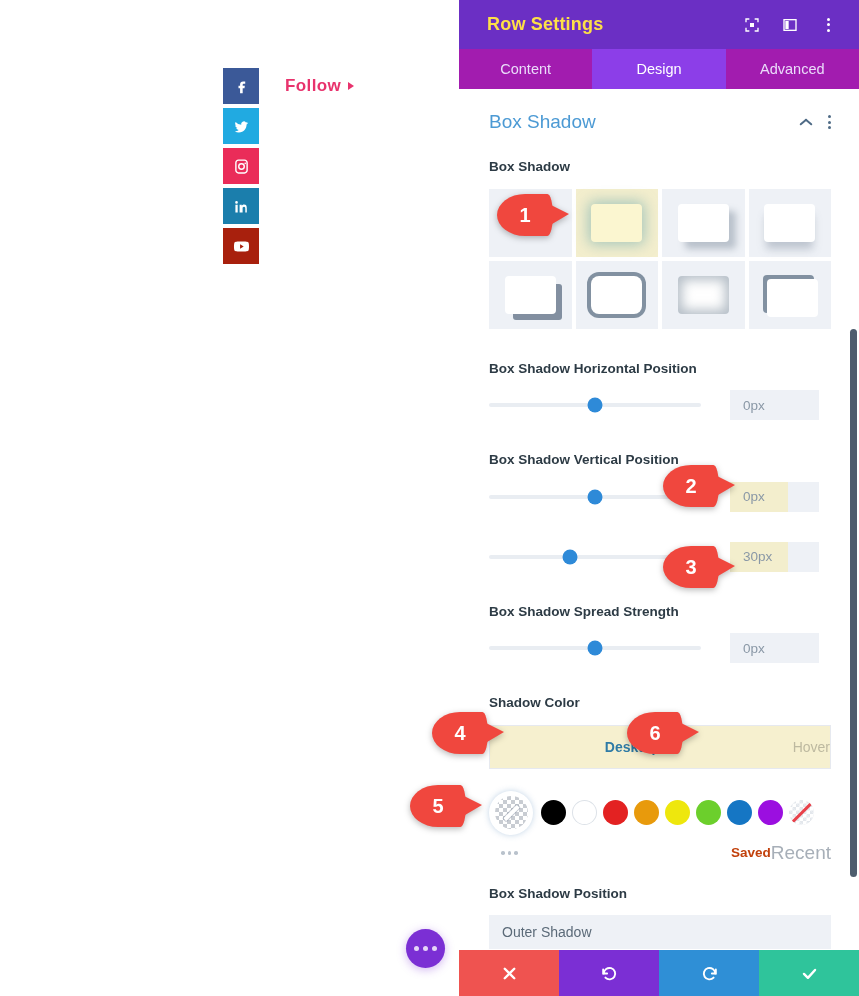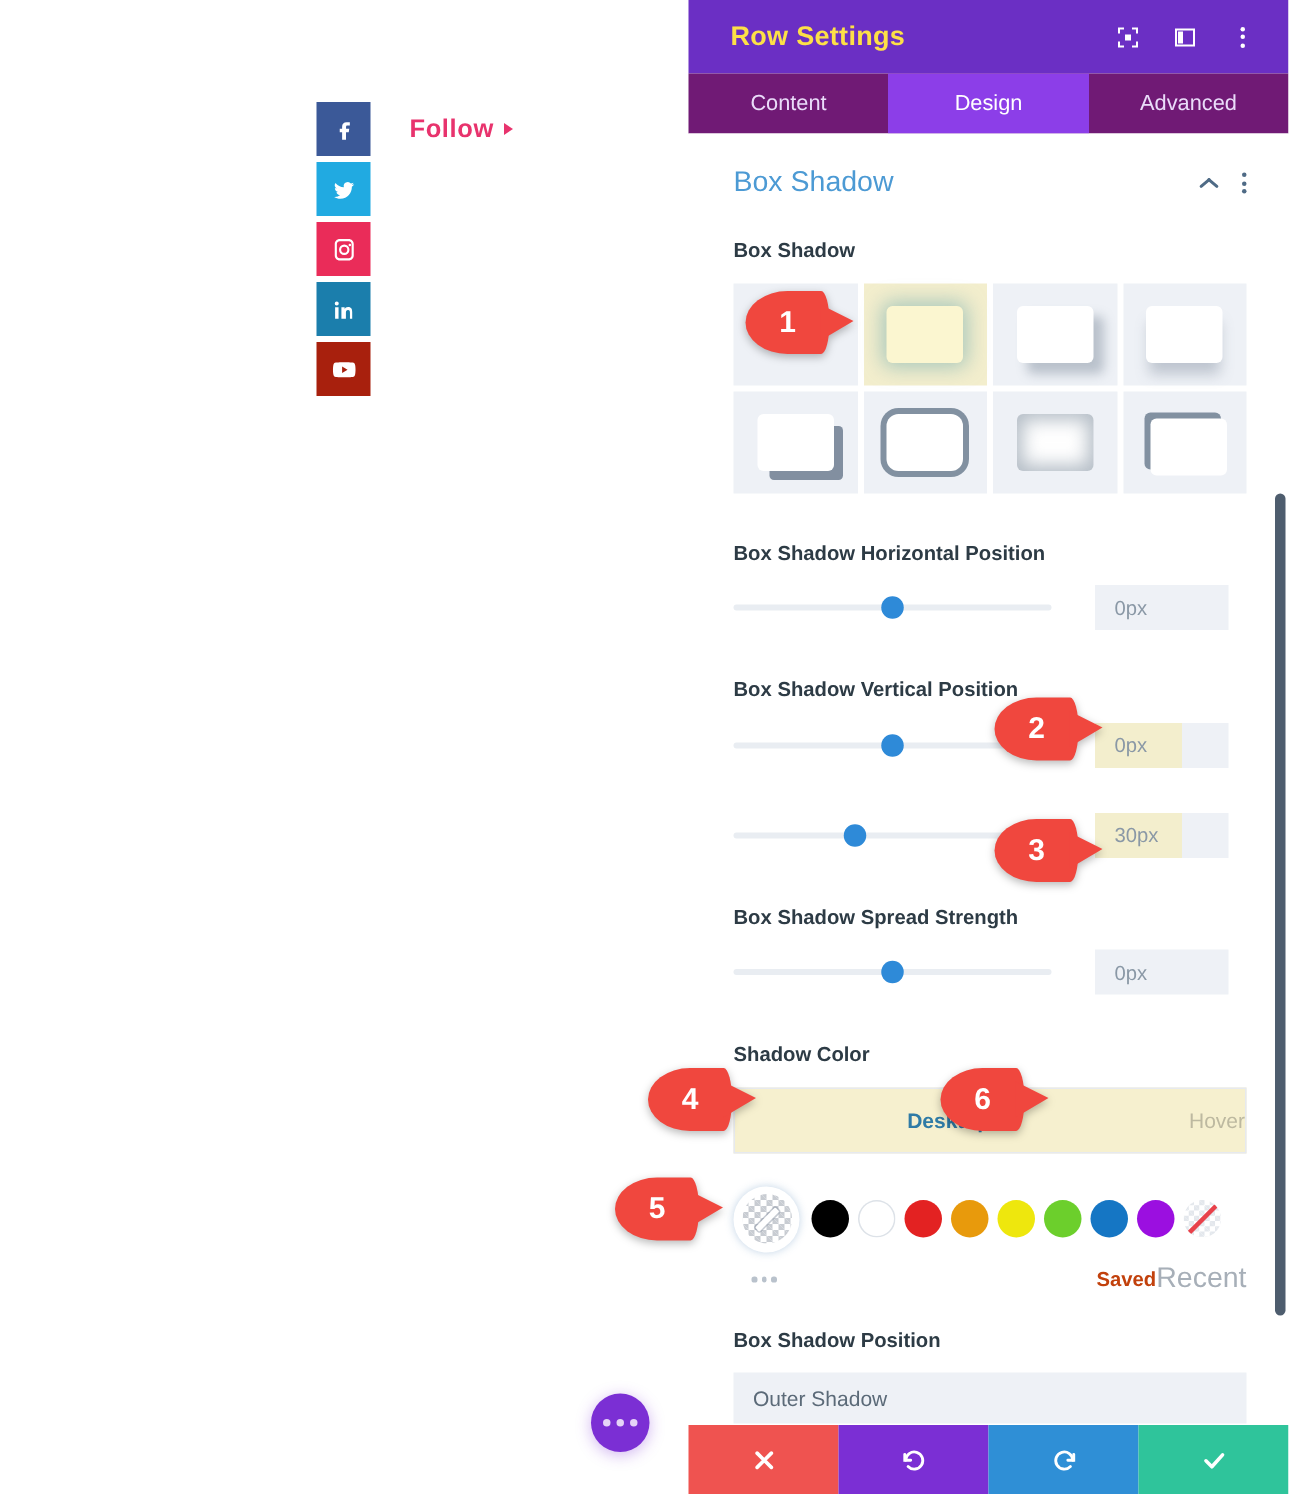--- a/index.html
+++ b/index.html
@@ -6,21 +6,21 @@
   html, body {
     width: 859px; height: 996px;
     font-family: "Liberation Sans", sans-serif;
     background: #ffffff;
     overflow: hidden;
   }
   .page { position: relative; width: 859px; height: 996px; }
 
   
   .canvas {
-    position: absolute; left: 0; top: 0;
+    position: absolute; left: 12px; top: 0;
     width: 459px; height: 996px;
     background: #ffffff;
   }
   .social-col {
     position: absolute; left: 211px; top: 68px;
     display: flex; flex-direction: column; gap: 4px;
   }
   .social-icon {
     width: 36px; height: 36px;
     display: flex; align-items: center; justify-content: center;
@@ -73,21 +73,21 @@
     color: #fde047; font-size: 18px; font-weight: bold;
     flex: 1 1 auto; letter-spacing: .2px;
   }
   .hdr-icons { display: flex; align-items: center; gap: 20px; }
   .hdr-icon { display: flex; align-items: center; justify-content: center; width: 18px; height: 18px; }
   .hdr-icon svg { width: 16px; height: 16px; }
   .kebab-v { display: flex; flex-direction: column; gap: 2.5px; align-items: center; }
   .kebab-v i { width: 3px; height: 3px; border-radius: 50%; background: #ffffff; display: block; }
 
   .tabs {
-    height: 40px; background: #701a75;
+    height: 40px; background: #a21caf;
     display: flex; flex: 0 0 auto;
   }
   .tab {
     flex: 1 1 0; display: flex; align-items: center; justify-content: center;
     color: #eadcfa; font-size: 14.5px;
   }
   .tab.active { background: #8c3ee8; color: #ffffff; }
 
   .panel-body {
     flex: 1 1 auto; overflow: hidden; position: relative;

